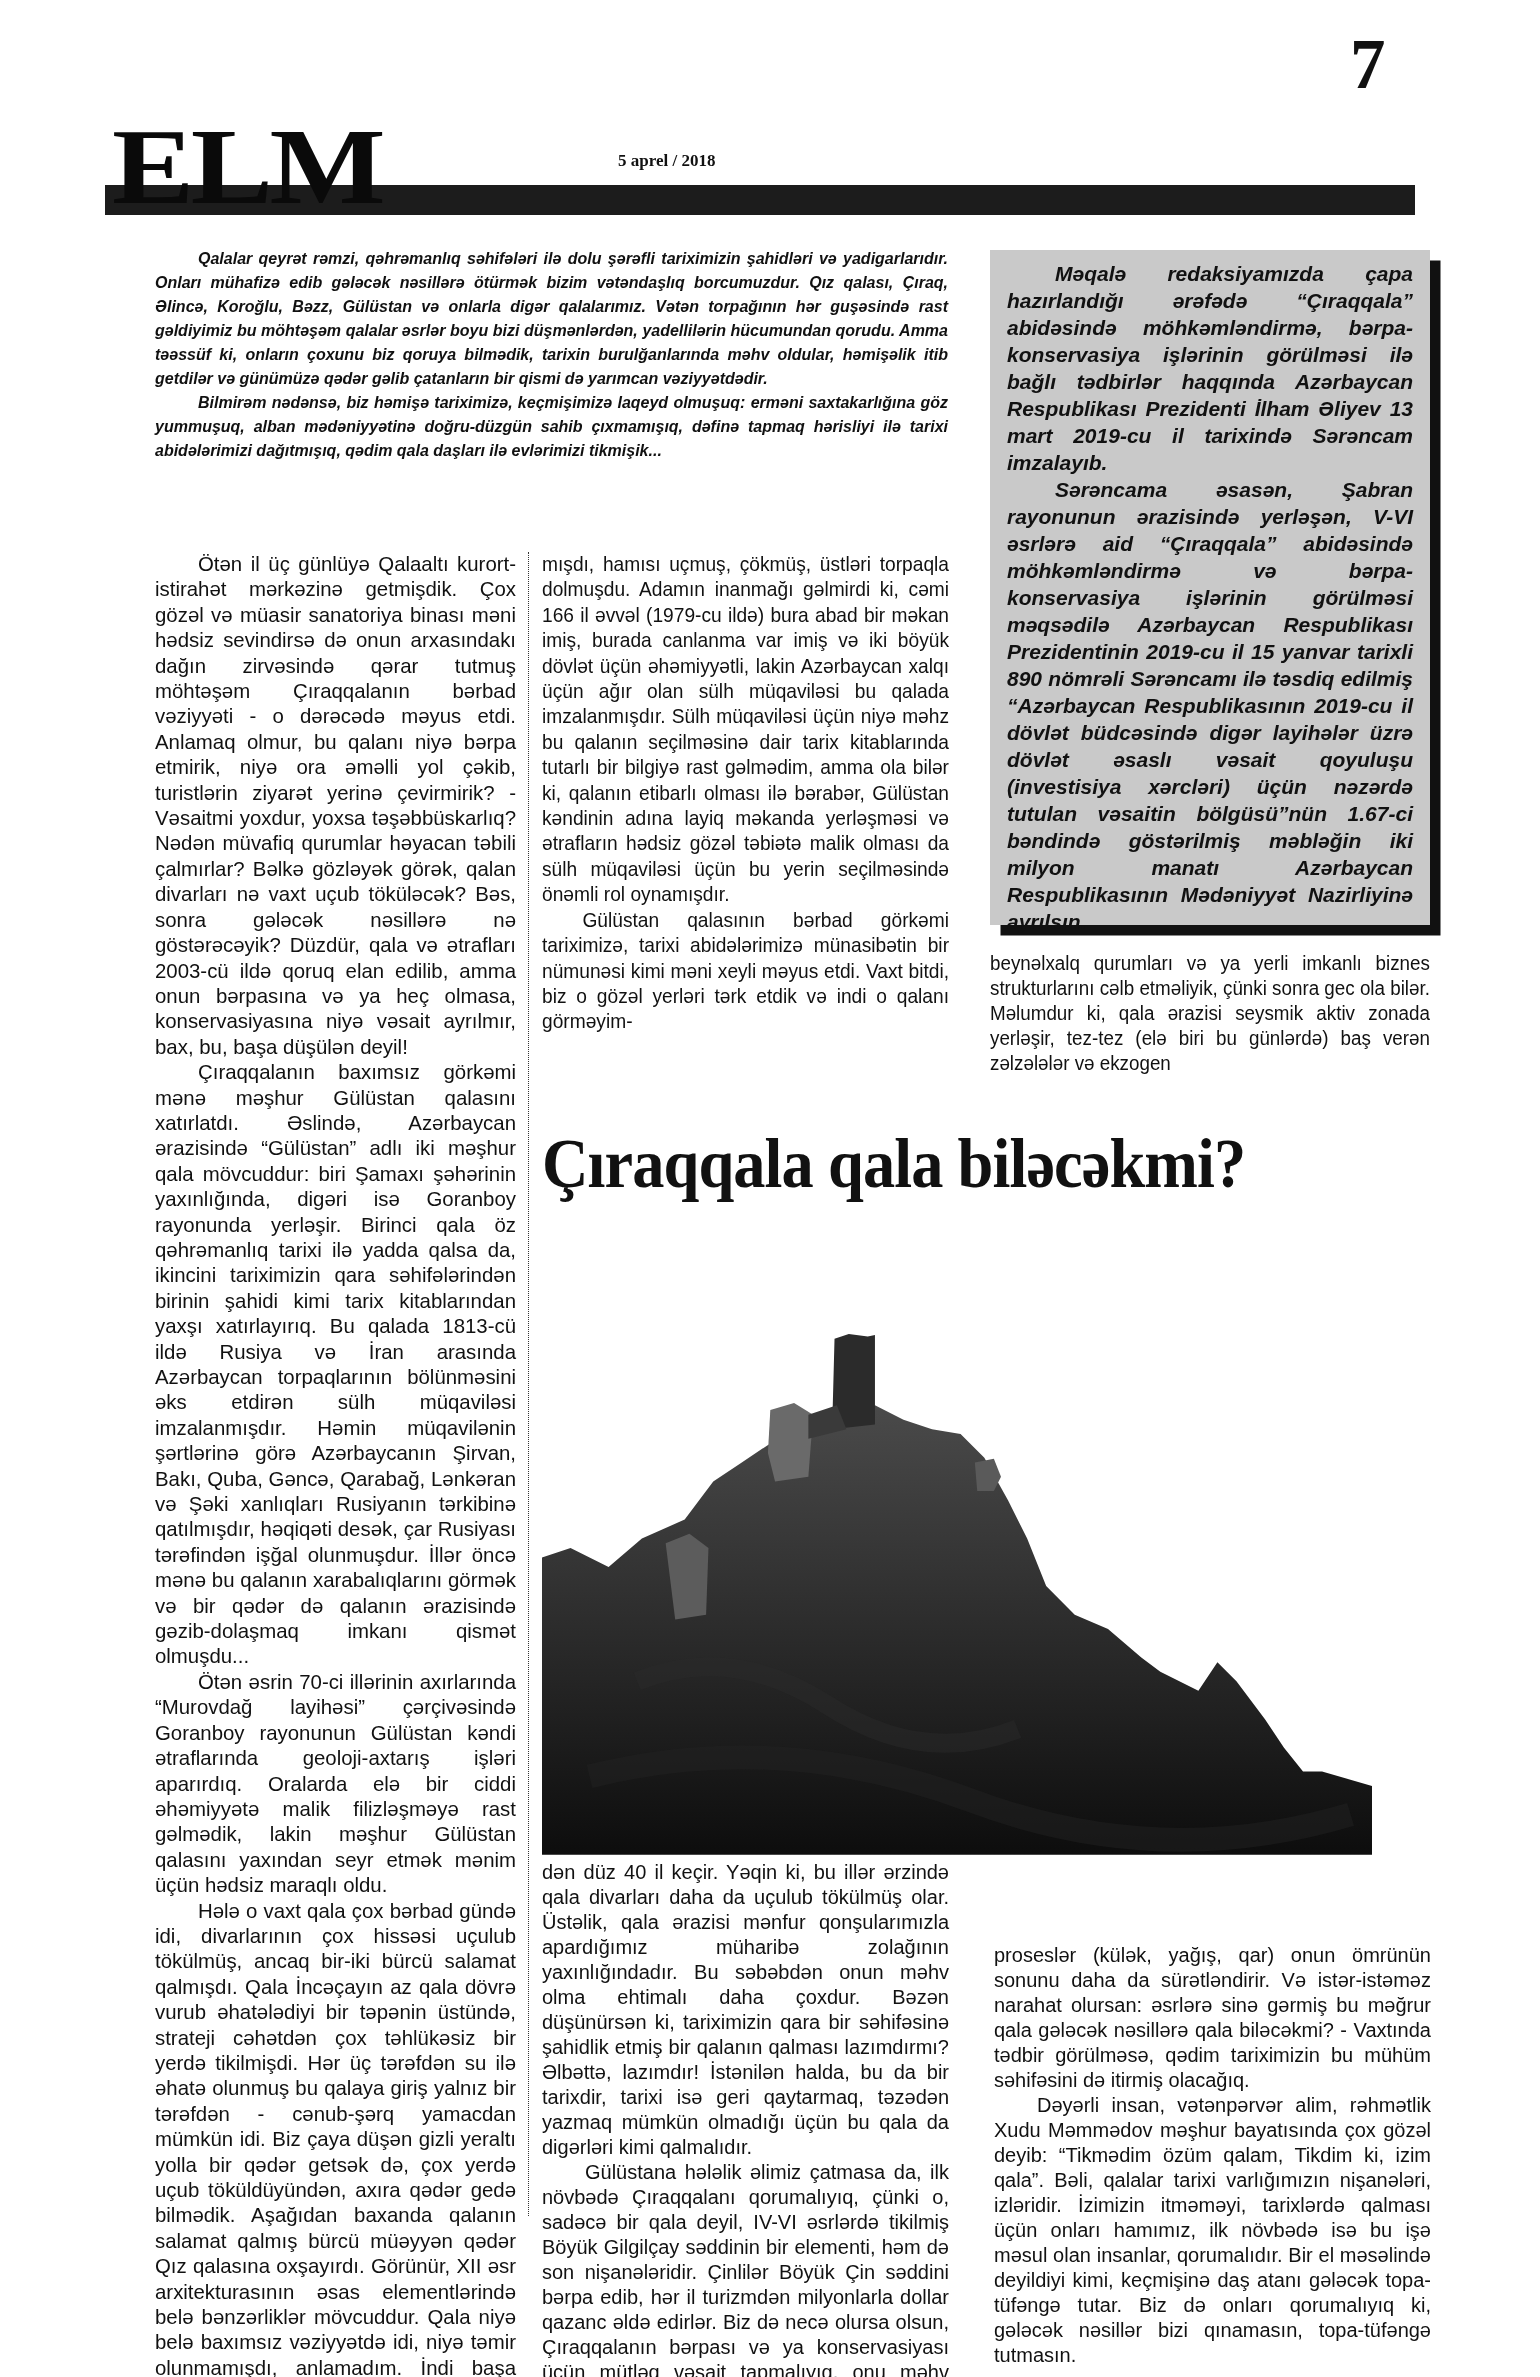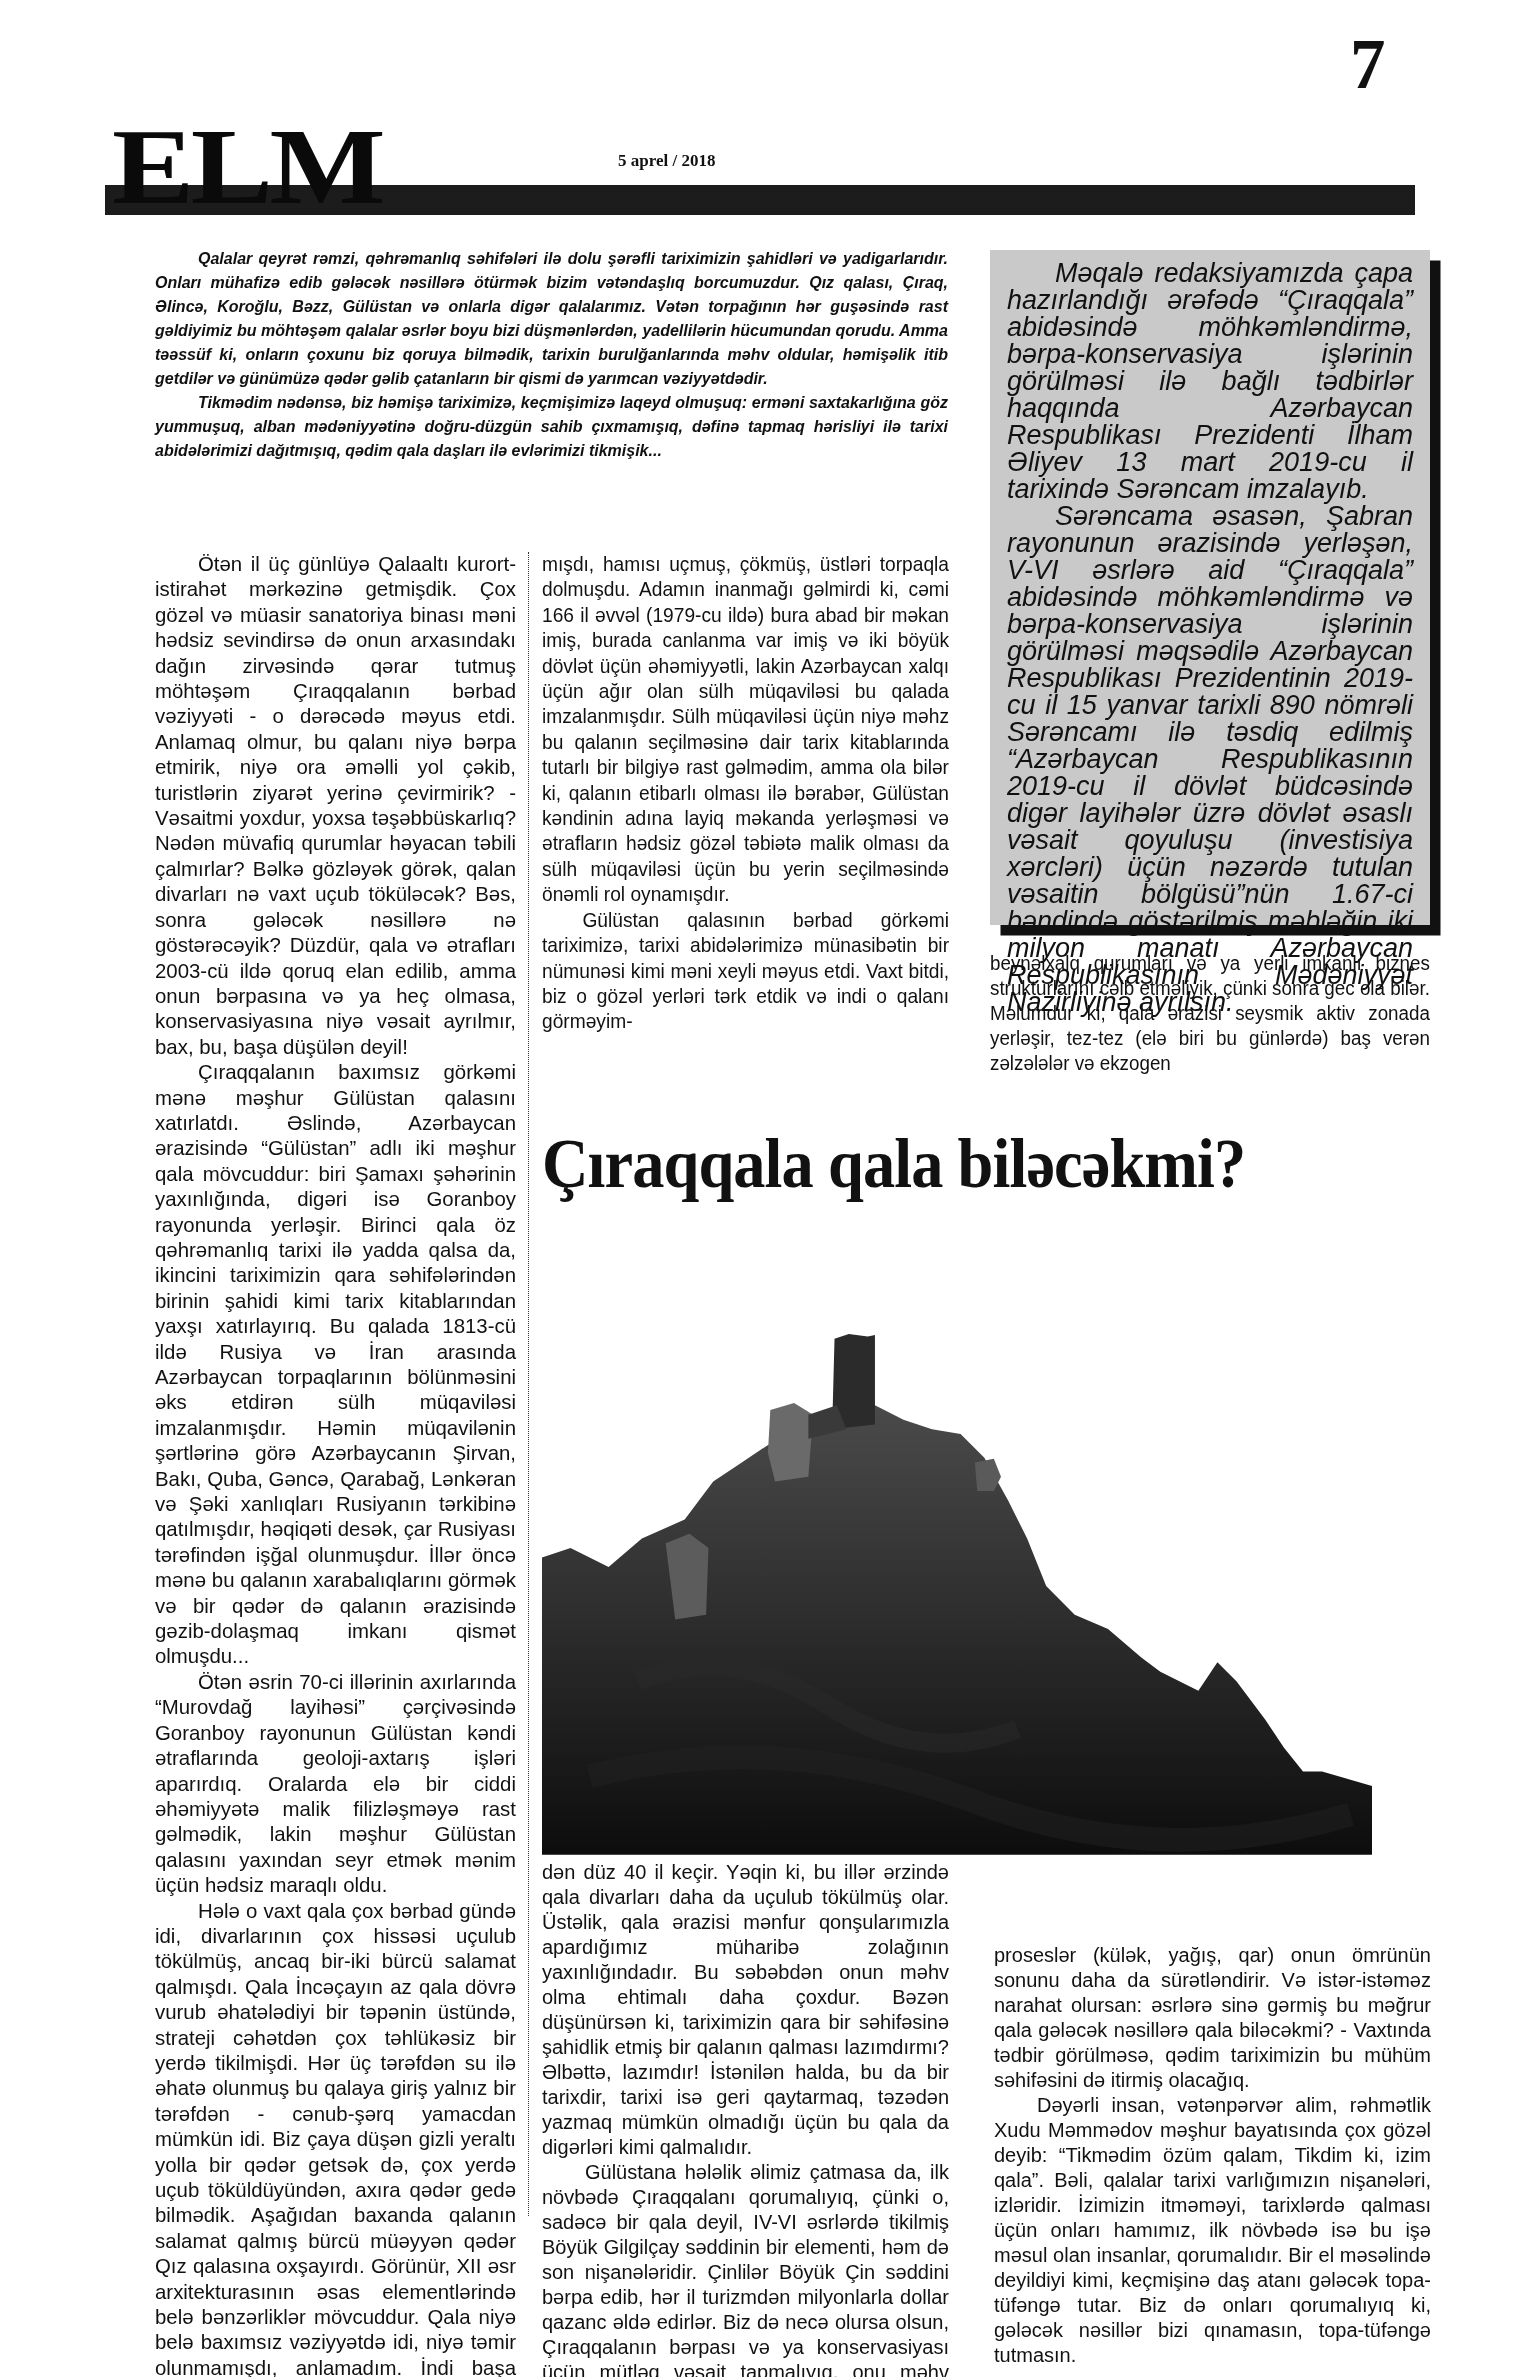--- a/index.html
+++ b/index.html
@@ -4,21 +4,21 @@
 <style>
   html, body { margin: 0; padding: 0; background: #ffffff; }
   body { width: 1540px; height: 2689px; position: relative; overflow: hidden; color: #111; }
   .abs { position: absolute; }
   .page-number { left: 1350px; top: 28.5px; font-family: "Liberation Serif", serif; font-weight: bold; font-size: 71px; line-height: 1; }
   .header-bar { left: 105px; top: 185px; width: 1310px; height: 29.5px; background: #1c1c1c; }
   .masthead { left: 112px; top: 114px; font-family: "Liberation Serif", serif; font-weight: bold; font-size: 107px; letter-spacing: -2.9px; line-height: 1; color: #0a0a0a; transform: scaleX(1.15); transform-origin: left top; }
   .date { left: 618px; top: 151px; font-family: "Liberation Serif", serif; font-weight: bold; font-size: 17px; }
   .intro { left: 155px; top: 247px; width: 793px; font-family: "Liberation Sans", sans-serif; font-style: italic; font-weight: bold; font-size: 16px; line-height: 24px; text-align: justify; }
   .intro p { margin: 0; text-indent: 43px; }
-  .notice { left: 990px; top: 250px; width: 440px; height: 675px; background: #c9c9c9; box-shadow: 10.5px 10.5px 0 #111; padding: 9.5px 17px; box-sizing: border-box; font-family: "Liberation Sans", sans-serif; font-style: italic; font-weight: normal; font-size: 27px; line-height: 27px; text-align: justify; }
+  .notice { left: 990px; top: 250px; width: 440px; height: 675px; background: #c9c9c9; box-shadow: 10.5px 10.5px 0 #111; padding: 9.5px 17px; box-sizing: border-box; font-family: "Liberation Sans", sans-serif; font-style: italic; font-weight: bold; font-size: 21px; line-height: 27px; text-align: justify; }
   .notice p { margin: 0; text-indent: 48px; }
   .col { font-family: "Liberation Sans", sans-serif; font-size: 20px; line-height: 25px; text-align: justify; }
   .col p { margin: 0; text-indent: 43px; }
   .col1 { left: 155px; top: 552px; width: 361px; font-size: 20.4px; line-height: 25.4px; }
   .col2-top { left: 542px; top: 552px; width: 407px; font-family: "Liberation Sans", sans-serif; font-size: 20.4px; line-height: 25.4px; transform: scaleX(0.94); transform-origin: left top; width: 433px; }
   .col3-top { left: 990px; top: 951px; width: 440px; transform: scaleX(0.94); transform-origin: left top; width: 468px; }
   .col-rule { left: 528px; top: 552px; width: 0; height: 1664px; border-left: 1.9px dotted #333; }
   .headline { left: 542px; top: 1125px; width: 894px; font-family: "Liberation Serif", serif; font-weight: bold; font-size: 70px; line-height: 1.1; letter-spacing: -1px; white-space: nowrap; transform: scaleX(0.92); transform-origin: left top; }
   .photo { left: 542px; top: 1253px; width: 830px; height: 602px; }
   .col2-bottom { left: 542px; top: 1860px; width: 407px; }
@@ -28,21 +28,21 @@
 <body>
 
 <div class="abs page-number">7</div>
 
 <div class="abs header-bar"></div>
 <div class="abs masthead">ELM</div>
 <div class="abs date">5 aprel / 2018</div>
 
 <div class="abs intro">
   <p>Qalalar qeyrət rəmzi, qəhrəmanlıq səhifələri ilə dolu şərəfli tariximizin şahidləri və yadigarlarıdır. Onları mühafizə edib gələcək nəsillərə ötürmək bizim vətəndaşlıq borcumuzdur. Qız qalası, Çıraq, Əlincə, Koroğlu, Bəzz, Gülüstan və onlarla digər qalalarımız. Vətən torpağının hər guşəsində rast gəldiyimiz bu möhtəşəm qalalar əsrlər boyu bizi düşmənlərdən, yadellilərin hücumundan qorudu. Amma təəssüf ki, onların çoxunu biz qoruya bilmədik, tarixin burulğanlarında məhv oldular, həmişəlik itib getdilər və günümüzə qədər gəlib çatanların bir qismi də yarımcan vəziyyətdədir.</p>
-  <p>Tikmədim nədənsə, biz həmişə tariximizə, keçmişimizə laqeyd olmuşuq: erməni saxtakarlığına göz yummuşuq, alban mədəniyyətinə doğru-düzgün sahib çıxmamışıq, dəfinə tapmaq hərisliyi ilə tarixi abidələrimizi dağıtmışıq, qədim qala daşları ilə evlərimizi tikmişik...</p>
+  <p>Bilmirəm nədənsə, biz həmişə tariximizə, keçmişimizə laqeyd olmuşuq: erməni saxtakarlığına göz yummuşuq, alban mədəniyyətinə doğru-düzgün sahib çıxmamışıq, dəfinə tapmaq hərisliyi ilə tarixi abidələrimizi dağıtmışıq, qədim qala daşları ilə evlərimizi tikmişik...</p>
 </div>
 
 <div class="abs notice">
   <p>Məqalə redaksiyamızda çapa hazırlandığı ərəfədə “Çıraqqala” abidəsində möhkəmləndirmə, bərpa-konservasiya işlərinin görülməsi ilə bağlı tədbirlər haqqında Azərbaycan Respublikası Prezidenti İlham Əliyev 13 mart 2019-cu il tarixində Sərəncam imzalayıb.</p>
   <p>Sərəncama əsasən, Şabran rayonunun ərazisində yerləşən, V-VI əsrlərə aid “Çıraqqala” abidəsində möhkəmləndirmə və bərpa-konservasiya işlərinin görülməsi məqsədilə Azərbaycan Respublikası Prezidentinin 2019-cu il 15 yanvar tarixli 890 nömrəli Sərəncamı ilə təsdiq edilmiş “Azərbaycan Respublikasının 2019-cu il dövlət büdcəsində digər layihələr üzrə dövlət əsaslı vəsait qoyuluşu (investisiya xərcləri) üçün nəzərdə tutulan vəsaitin bölgüsü”nün 1.67-ci bəndində göstərilmiş məbləğin iki milyon manatı Azərbaycan Respublikasının Mədəniyyət Nazirliyinə ayrılsın.</p>
 </div>
 
 <div class="abs col-rule"></div>
 
 <div class="abs col col1">

